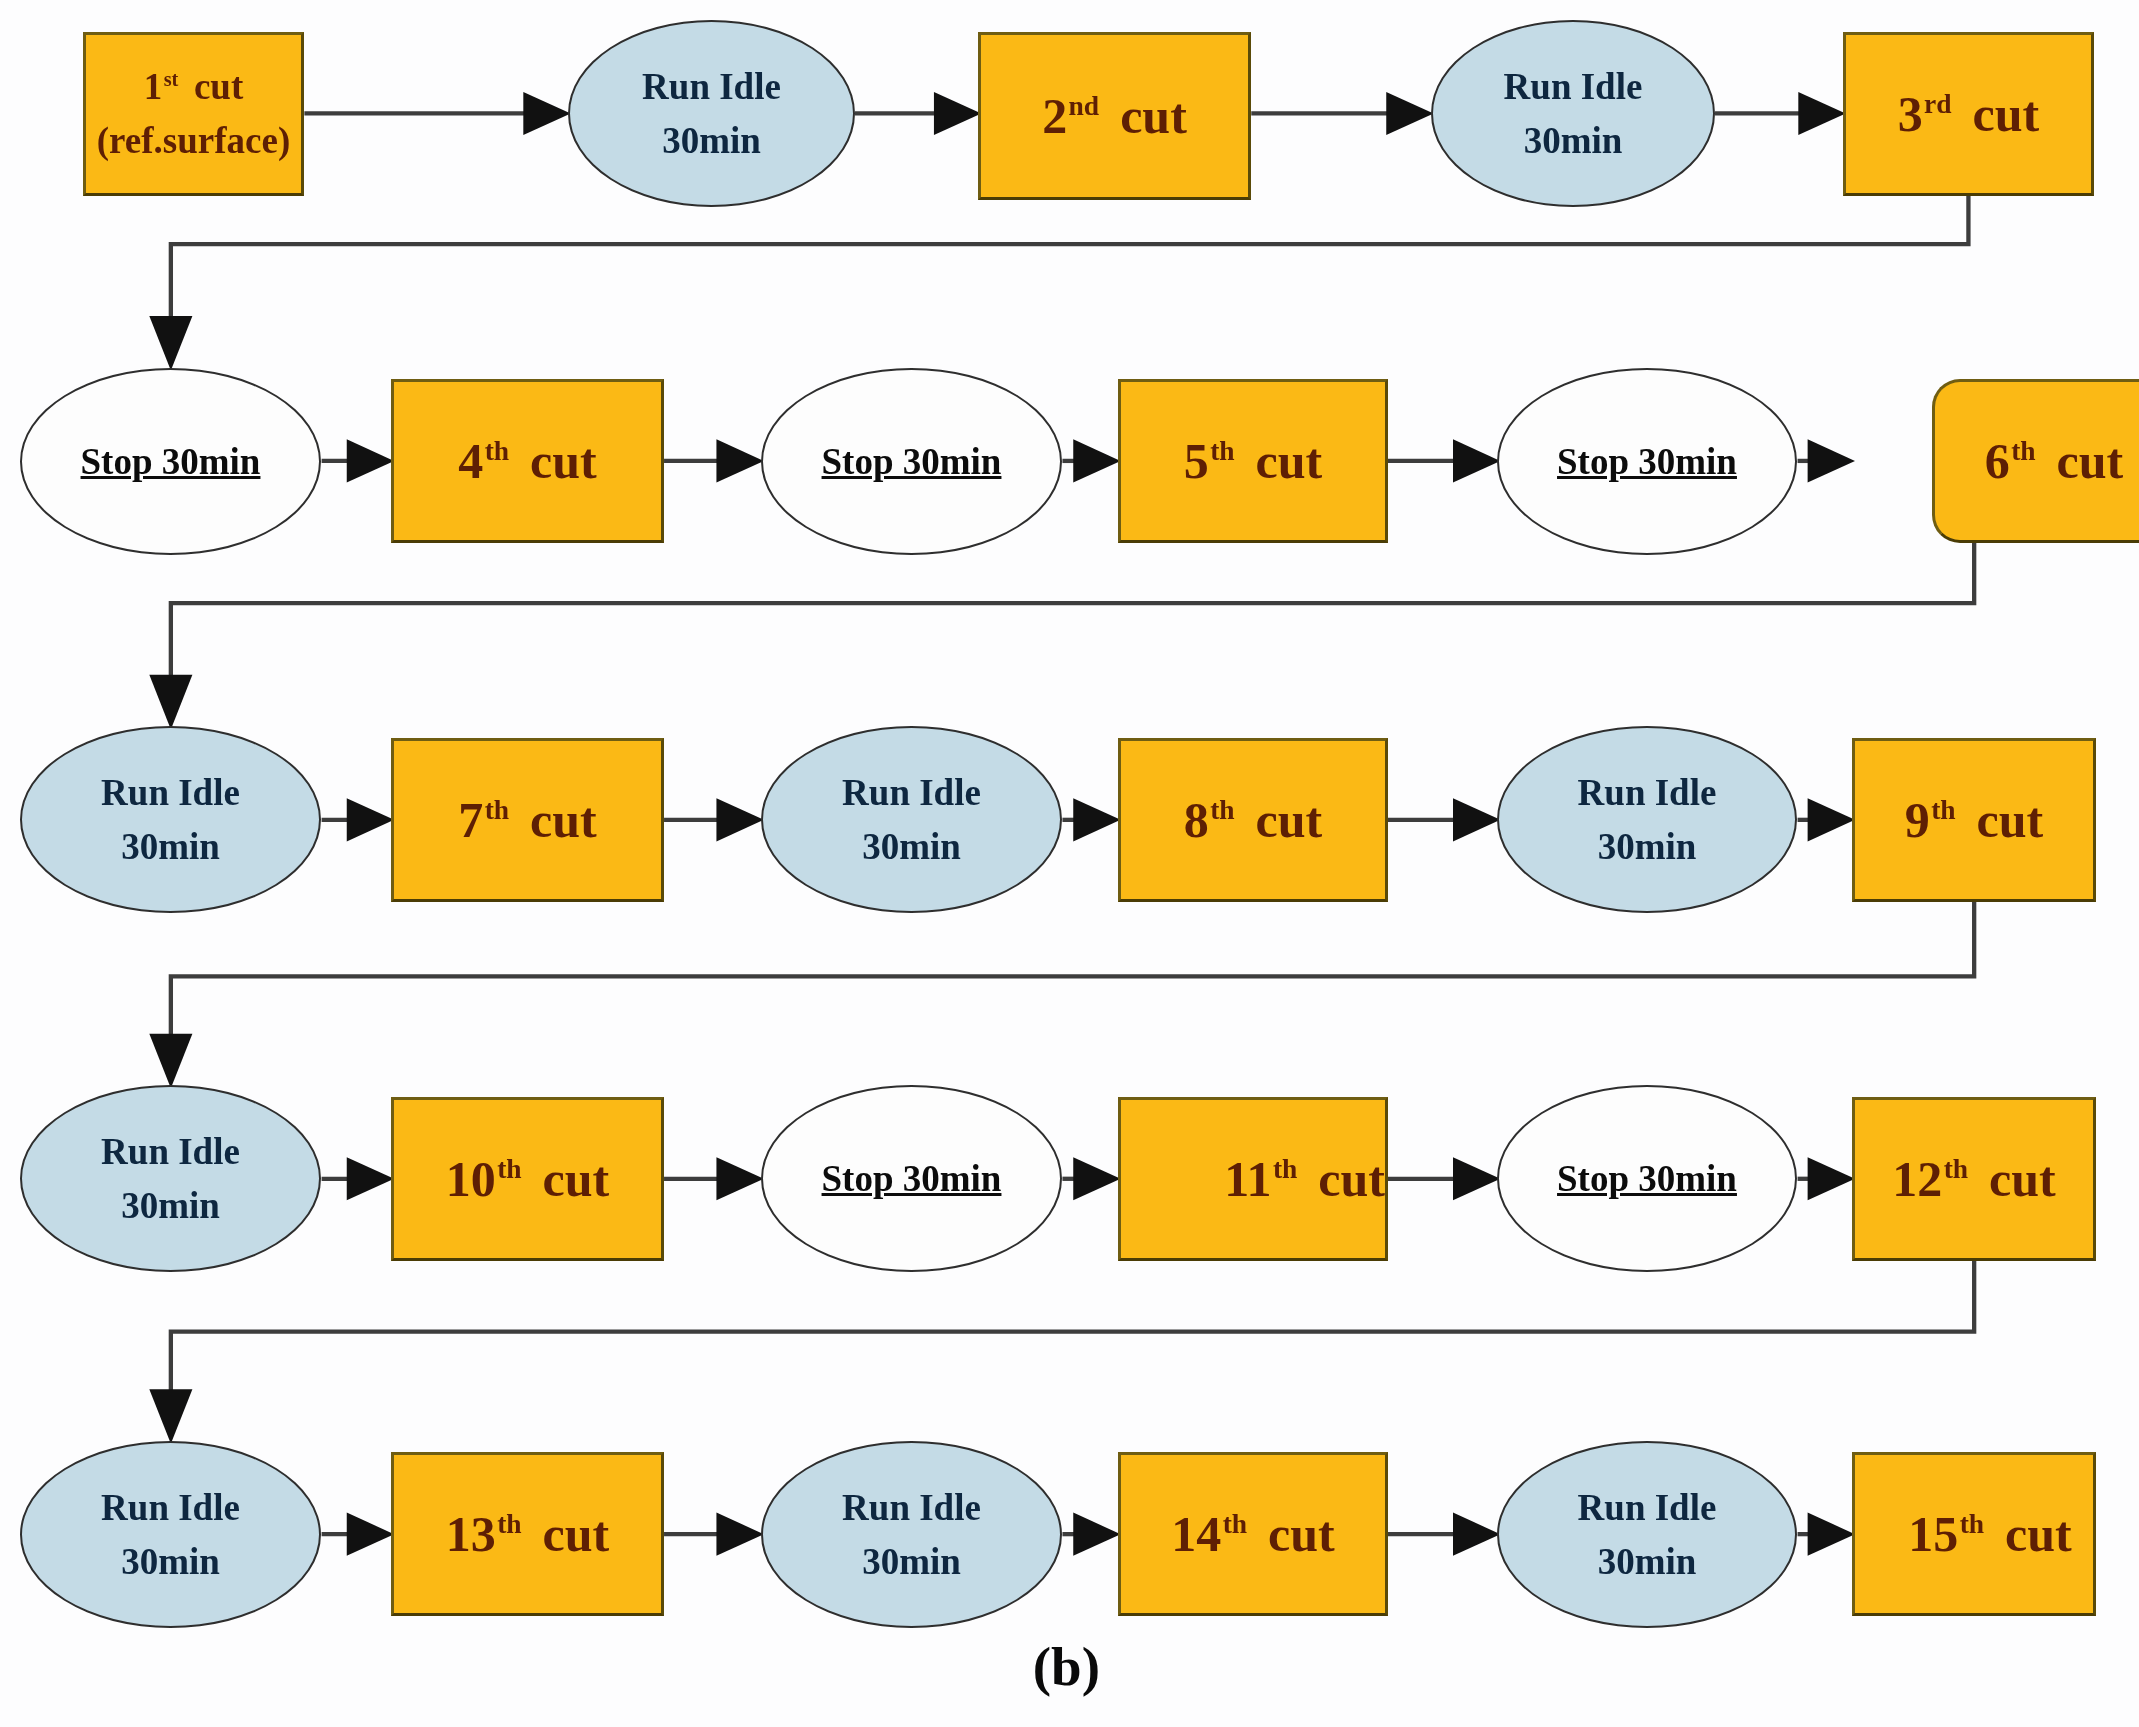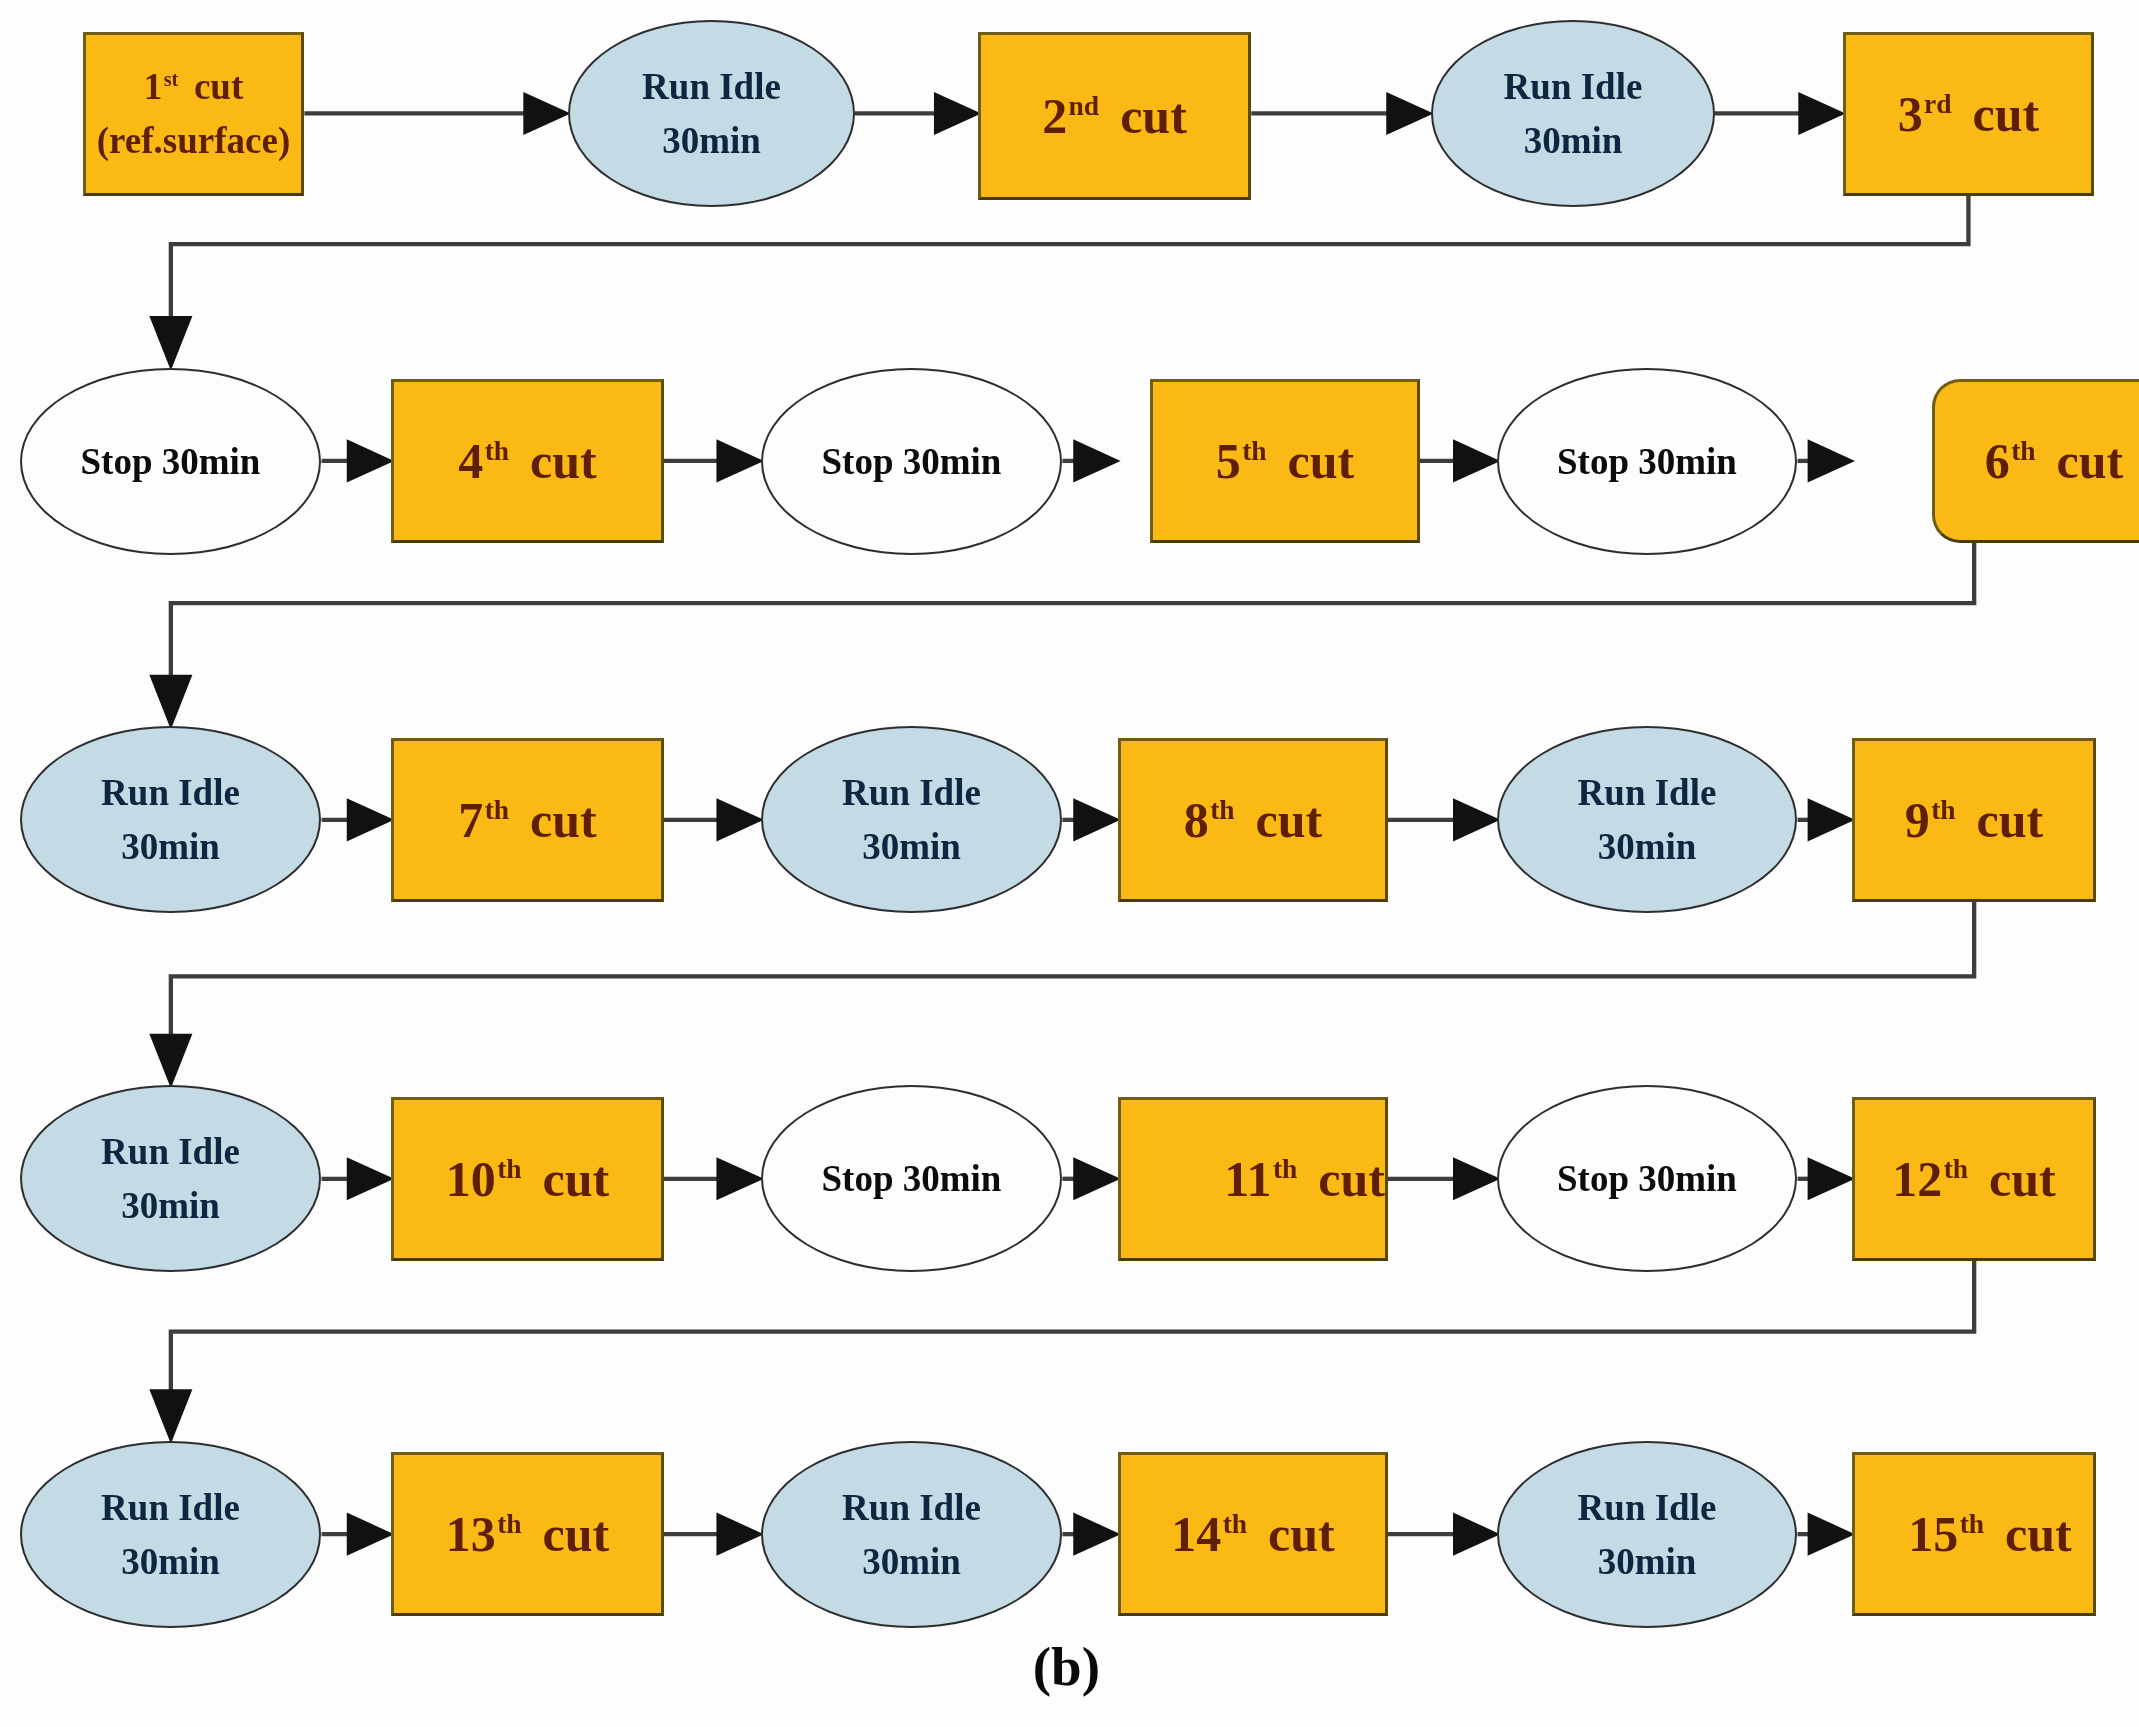--- a/index.html
+++ b/index.html
@@ -26,21 +26,21 @@
     background:#FBB915;
     border:3.6px solid #6f5d12;
     border-bottom-color:#4a3c05;
     border-right-color:#5a4a08;
     color:#5e1f04;
     font-size:50px;
   }
   .rect.has-note{font-size:37px;}
   .ellipse{border-radius:50%;border:2.9px solid #2e2e2e;}
   .idle{background:#C4DBE6;color:#0e2740;font-size:37px;}
-  .stop{background:#fdfdfd;color:#0c0c0c;font-size:37px;}
+  .stop{background:#fdfdfd;color:#0c0c0c;font-size:37px;text-decoration:underline;}
   .node sup{font-size:0.55em;vertical-align:super;line-height:0;margin-left:1.4px;}
   .gap{display:inline-block;width:0.42em;}
   .caption{
     position:absolute;left:0;right:7.2px;top:1635px;
     text-align:center;
     font-size:55px;font-weight:bold;color:#0a0a0a;
     z-index:1;
   }
 </style>
 </head>
@@ -182,21 +182,21 @@
       </div>
       <div class="node ellipse stop" style="left: 20px; top: 368px; width: 301px; height: 187px;">
         <div>Stop 30min</div>
       </div>
       <div class="node rect" style="left: 391px; top: 379px; width: 273px; height: 164px;">
         <div><span>4</span><sup>th</sup><span class="gap"></span><span>cut</span></div>
       </div>
       <div class="node ellipse stop" style="left: 761px; top: 368px; width: 301px; height: 187px;">
         <div>Stop 30min</div>
       </div>
-      <div class="node rect" style="left: 1118px; top: 379px; width: 270px; height: 164px; margin-left: 32px;">
+      <div class="node rect" style="left: 1118px; top: 379px; width: 270px; height: 164px;">
         <div><span>5</span><sup>th</sup><span class="gap"></span><span>cut</span></div>
       </div>
       <div class="node ellipse stop" style="left: 1497px; top: 368px; width: 300px; height: 187px;">
         <div>Stop 30min</div>
       </div>
       <div class="node rect" style="left: 1932px; top: 379px; width: 244px; height: 164px; border-radius: 28px;">
         <div><span>6</span><sup>th</sup><span class="gap"></span><span>cut</span></div>
       </div>
       <div class="node ellipse idle" style="left: 20px; top: 726px; width: 301px; height: 187px;">
         <div>Run Idle</div>

